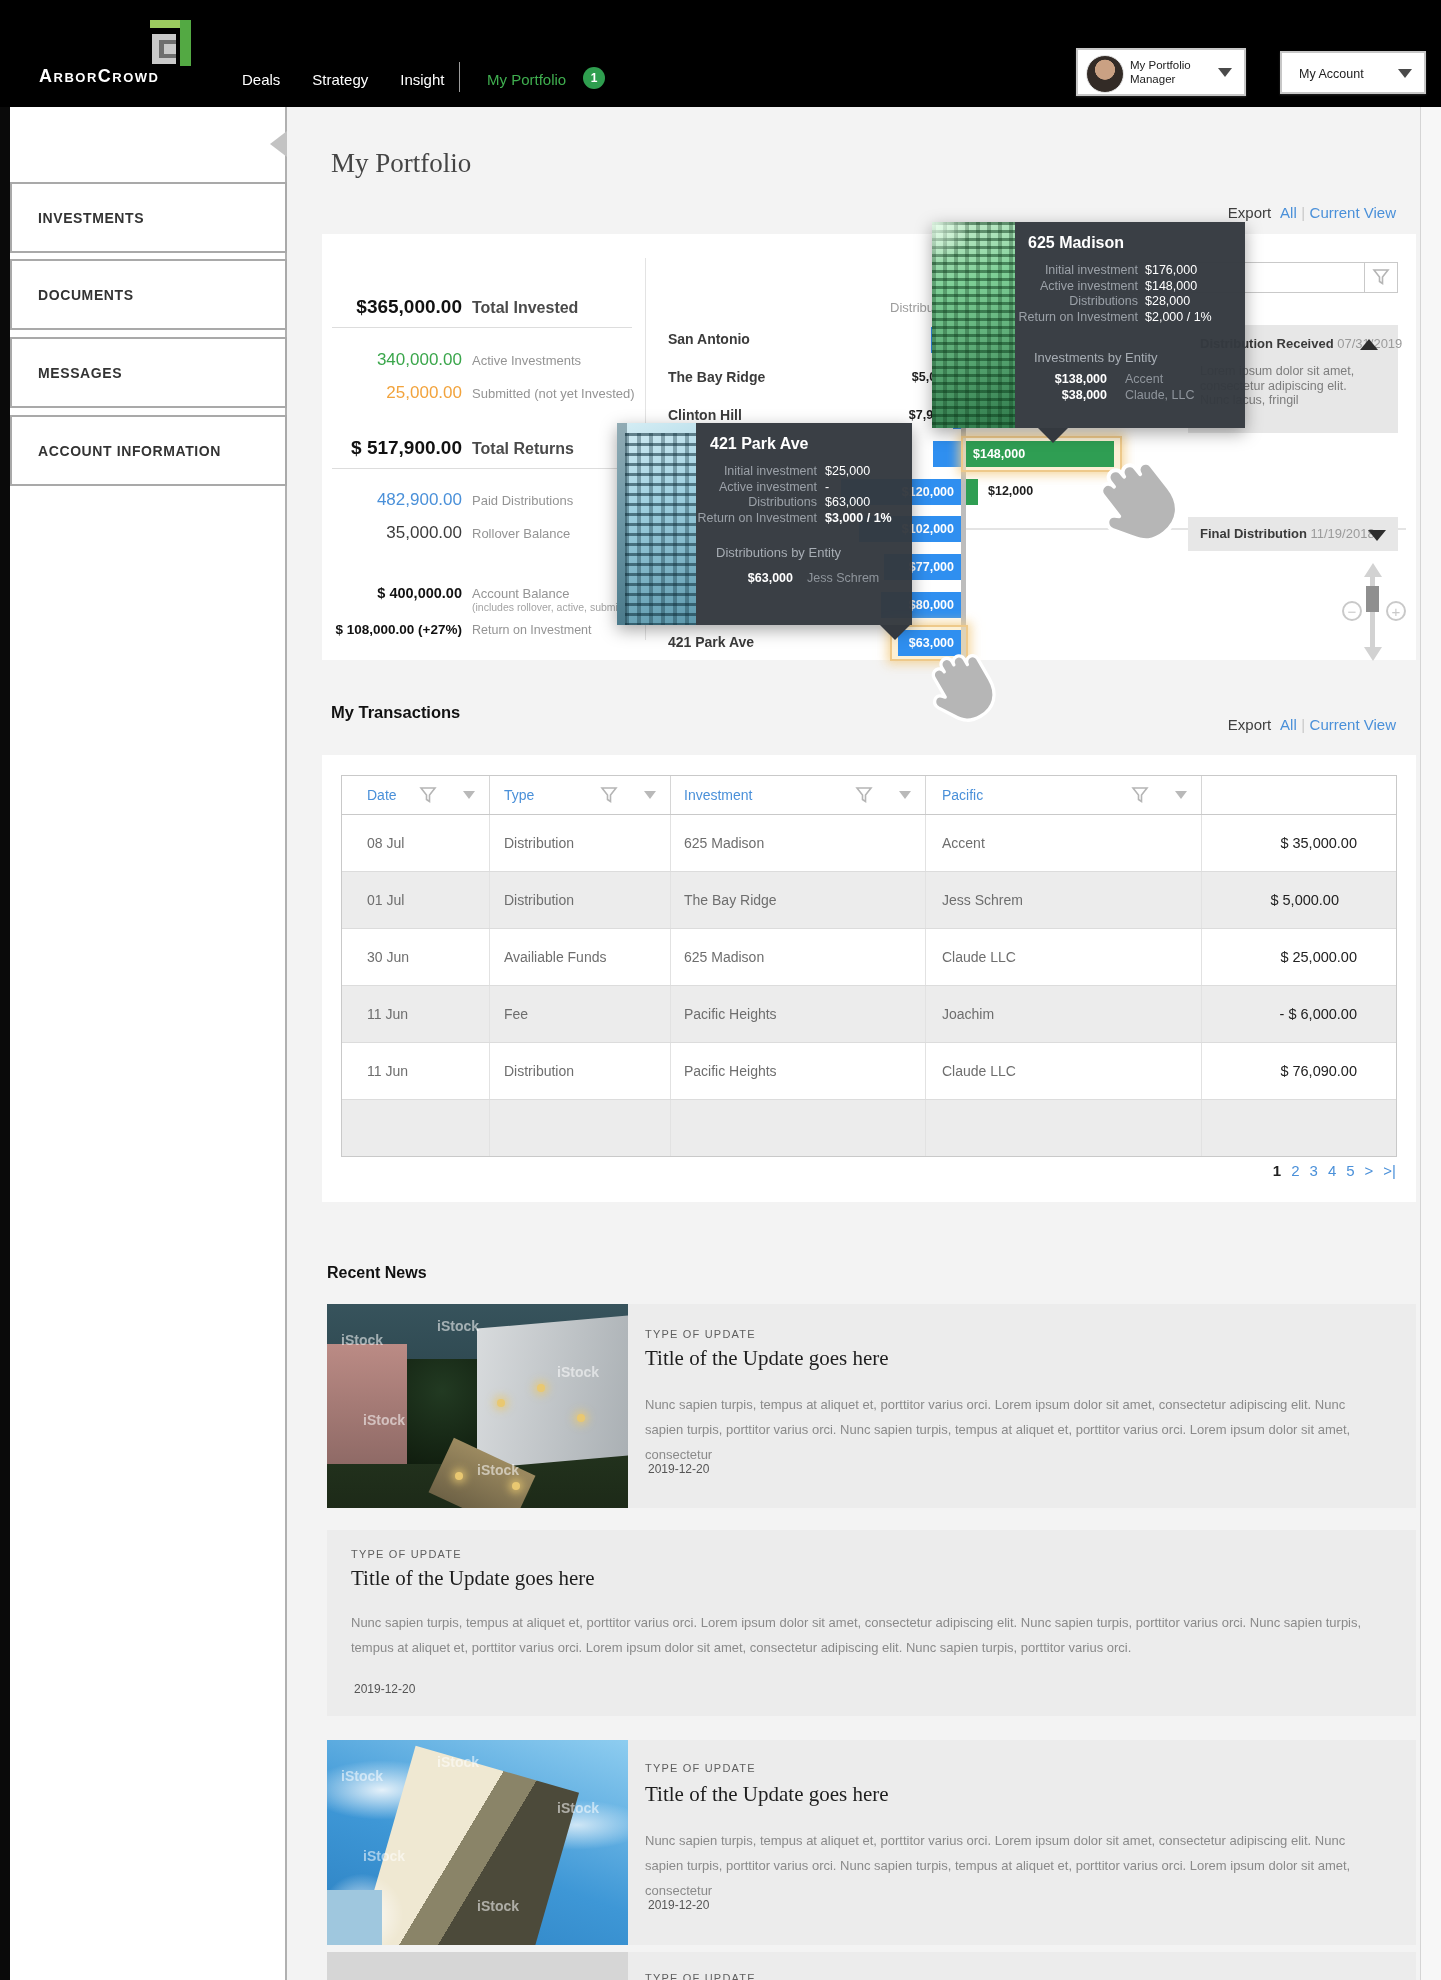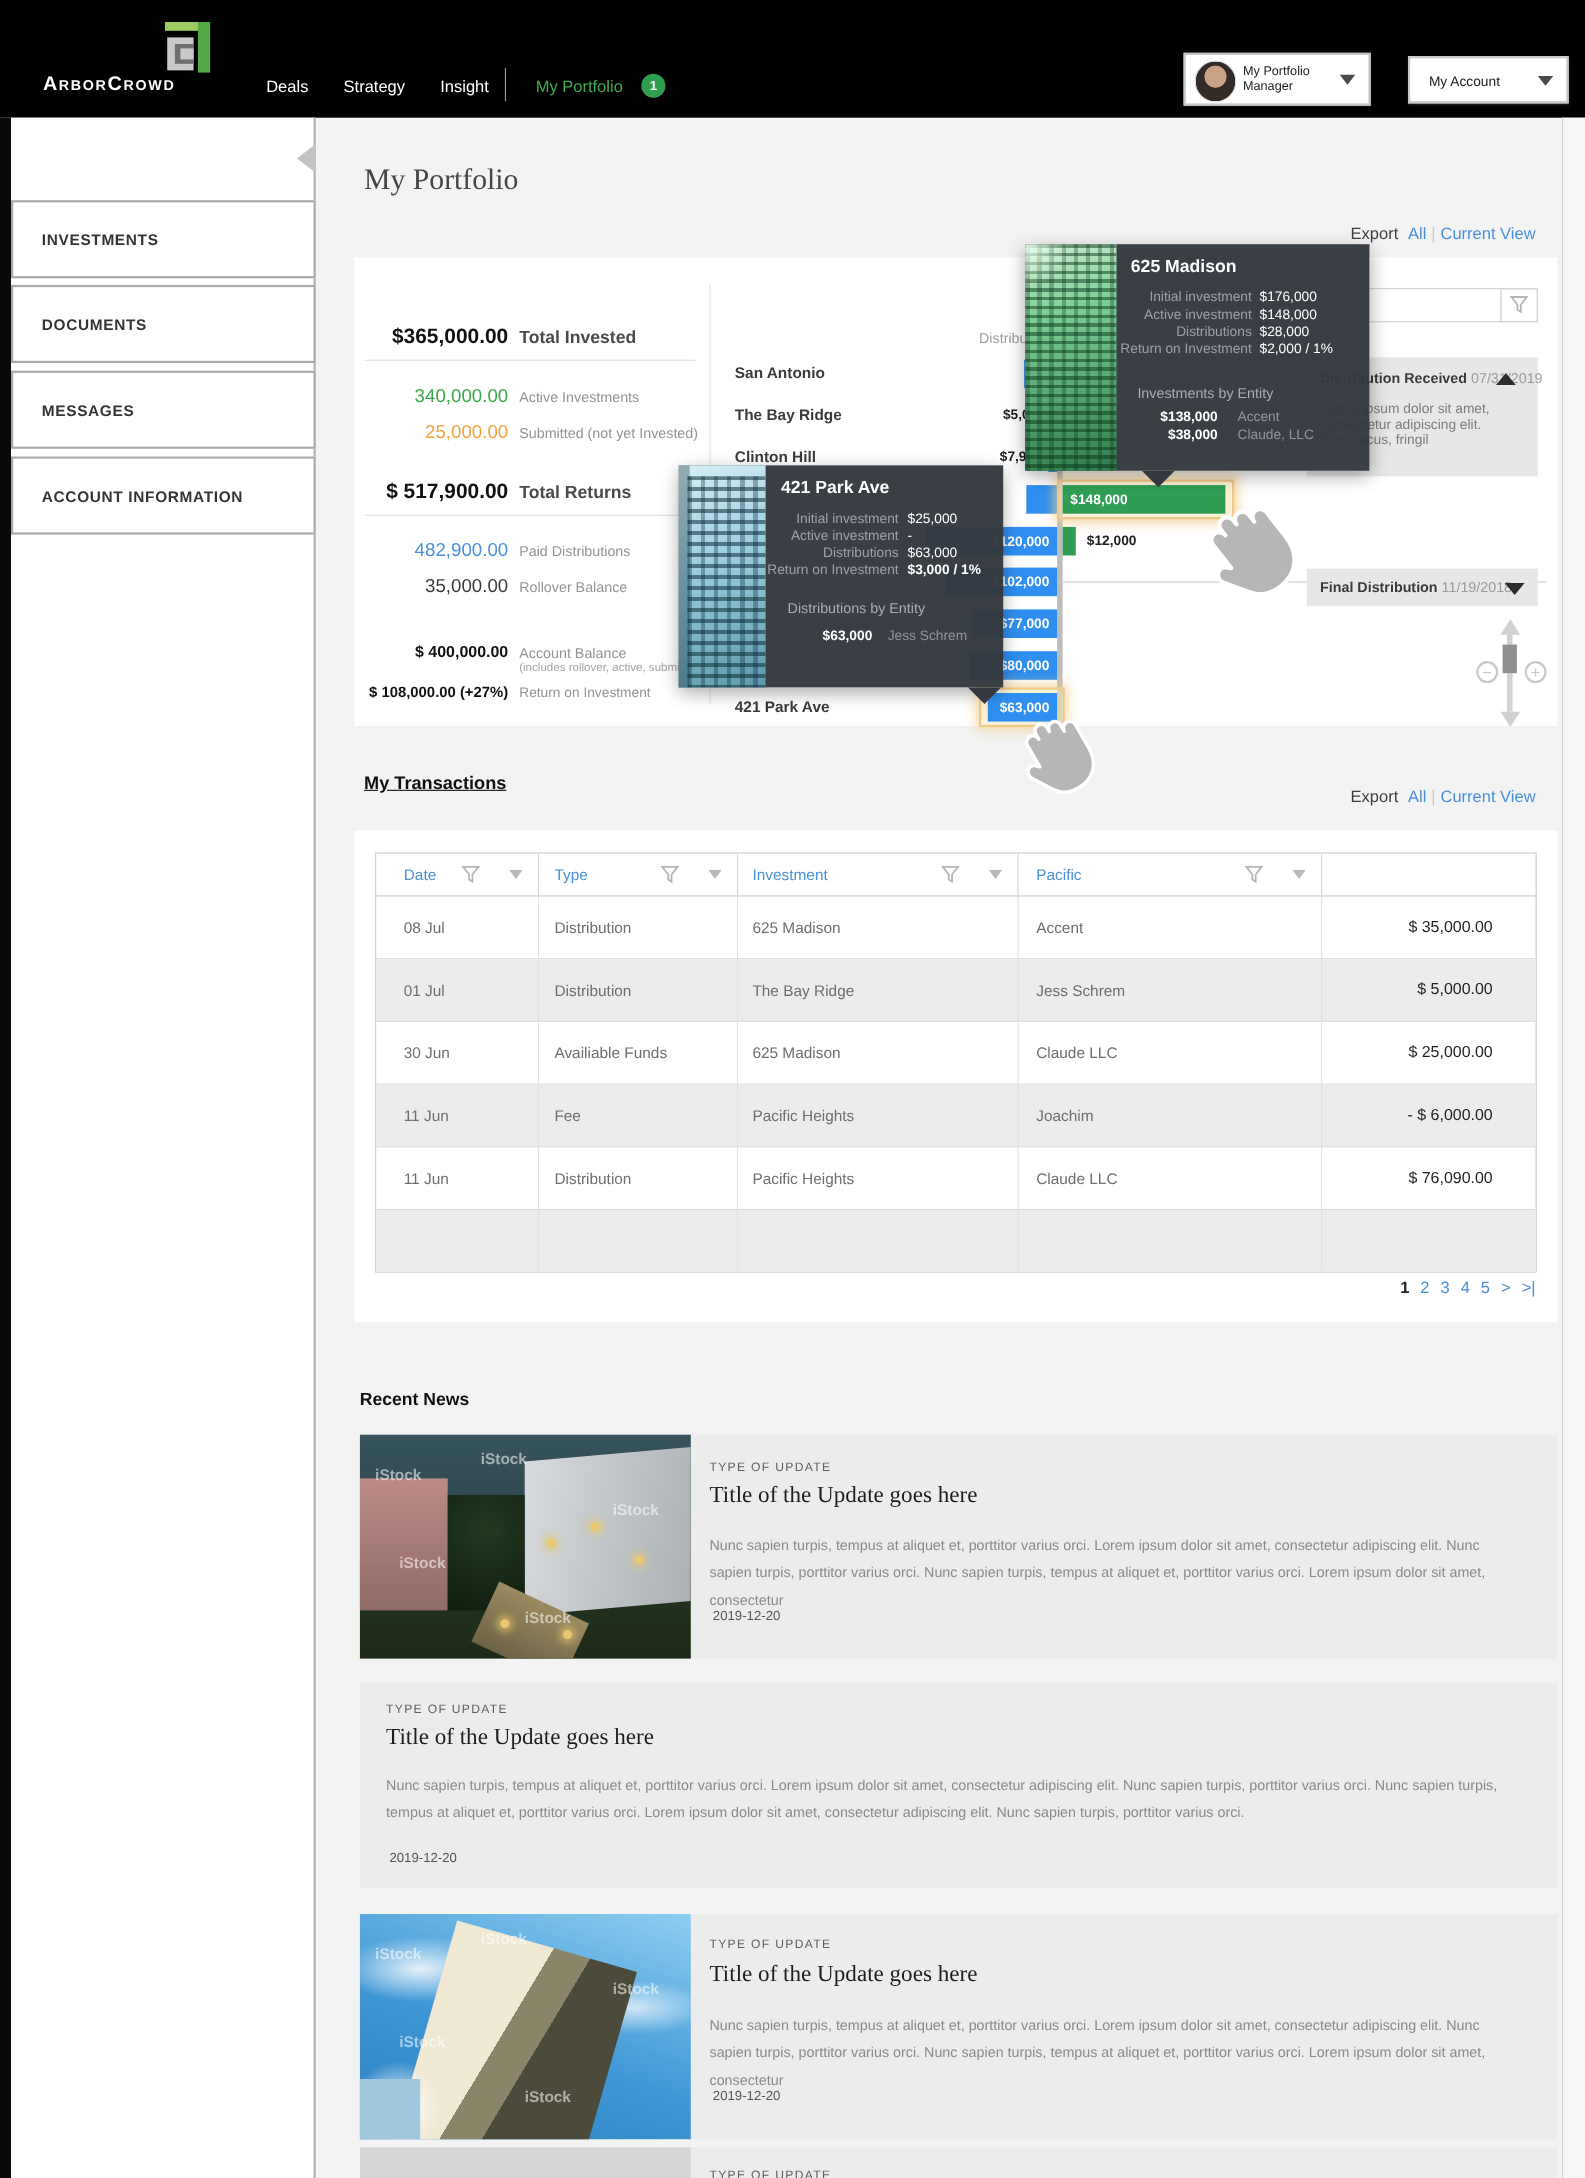--- a/index.html
+++ b/index.html
@@ -192,21 +192,21 @@
 
   <div>
     <div class="abs" style="left:1370px;top:577px;width:5px;height:70px;background:#d2d2d2;"></div>
     <div class="abs" style="left:1364px;top:563px;width:0;height:0;border-left:9px solid transparent;border-right:9px solid transparent;border-bottom:14px solid #d2d2d2;"></div>
     <div class="abs" style="left:1364px;top:647px;width:0;height:0;border-left:9px solid transparent;border-right:9px solid transparent;border-top:14px solid #d2d2d2;"></div>
     <div class="abs" style="left:1366px;top:586px;width:13px;height:26px;background:#8f8f8f;"></div>
     <div class="circle-btn" style="left:1342px;top:601px;">−</div>
     <div class="circle-btn" style="left:1386px;top:601px;">+</div>
   </div>
 
-  <div class="abs" style="left:331px;top:703px;font-size:16.5px;font-weight:bold;color:#111;text-decoration:underline;"><span>My Transactions</span></div>
+  <div class="abs" style="left:331px;top:703px;font-size:16.5px;font-weight:bold;color:#111;"><span>My Transactions</span></div>
   <div class="abs" style="left:1100px;top:716px;width:296px;text-align:right;">
     <span class="exp-dark">Export</span>&nbsp;
     <span class="exp-blue">All</span>
     <span class="exp-sep">|</span>
     <span class="exp-blue">Current View</span>
   </div>
 
   <div class="card" style="left:322px;top:755px;width:1094px;height:447px;"></div>
   <div id="tx-table">
       <div class="tx-hrow">
@@ -245,21 +245,21 @@
         <div class="tx-cell" style="width: 181px; padding-left: 14px;">Distribution</div>
         <div class="tx-cell" style="width: 255px; padding-left: 13px;">625 Madison</div>
         <div class="tx-cell" style="width: 276px; padding-left: 16px;">Accent</div>
         <div class="tx-cell" style="width: 194px; justify-content: flex-end; padding-right: 39px; color: rgb(34, 34, 34); font-size: 14.5px;">$ 35,000.00</div>
       </div>
       <div class="tx-row" style="background: rgb(236, 236, 236);">
         <div class="tx-cell" style="width: 148px; padding-left: 25px;">01 Jul</div>
         <div class="tx-cell" style="width: 181px; padding-left: 14px;">Distribution</div>
         <div class="tx-cell" style="width: 255px; padding-left: 13px;">The Bay Ridge</div>
         <div class="tx-cell" style="width: 276px; padding-left: 16px;">Jess Schrem</div>
-        <div class="tx-cell" style="width: 194px; justify-content: flex-end; padding-right: 39px; color: rgb(34, 34, 34); font-size: 14.5px;">$ 5,000.00</div>
+        <div class="tx-cell" style="width: 194px; justify-content: flex-end; padding-right: 57px; color: rgb(34, 34, 34); font-size: 14.5px;">$ 5,000.00</div>
       </div>
       <div class="tx-row">
         <div class="tx-cell" style="width: 148px; padding-left: 25px;">30 Jun</div>
         <div class="tx-cell" style="width: 181px; padding-left: 14px;">Availiable Funds</div>
         <div class="tx-cell" style="width: 255px; padding-left: 13px;">625 Madison</div>
         <div class="tx-cell" style="width: 276px; padding-left: 16px;">Claude LLC</div>
         <div class="tx-cell" style="width: 194px; justify-content: flex-end; padding-right: 39px; color: rgb(34, 34, 34); font-size: 14.5px;">$ 25,000.00</div>
       </div>
       <div class="tx-row" style="background: rgb(236, 236, 236);">
         <div class="tx-cell" style="width: 148px; padding-left: 25px;">11 Jun</div>

